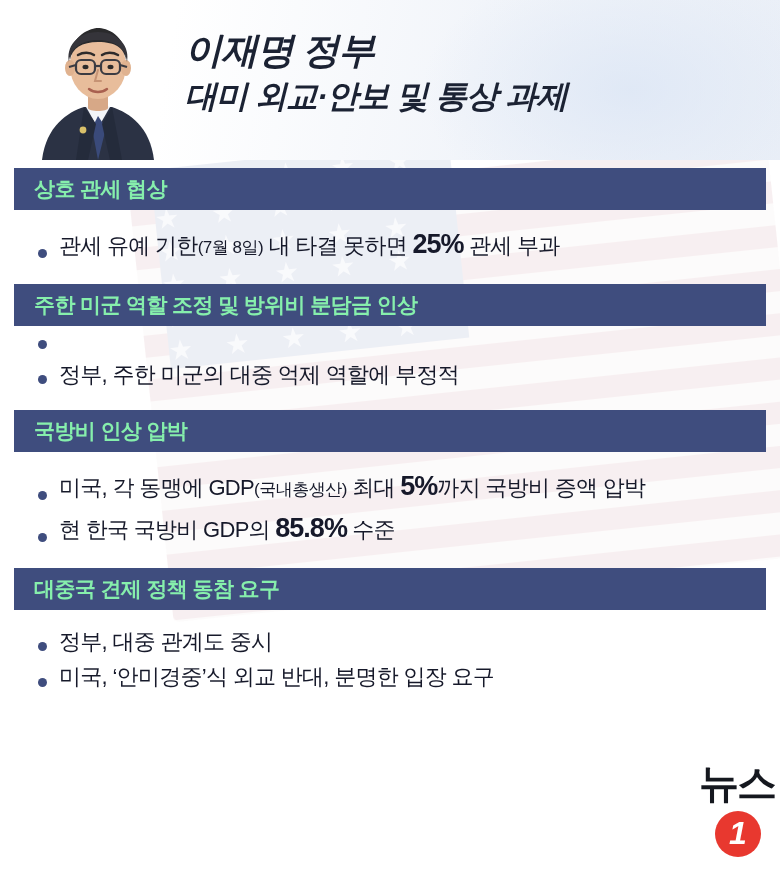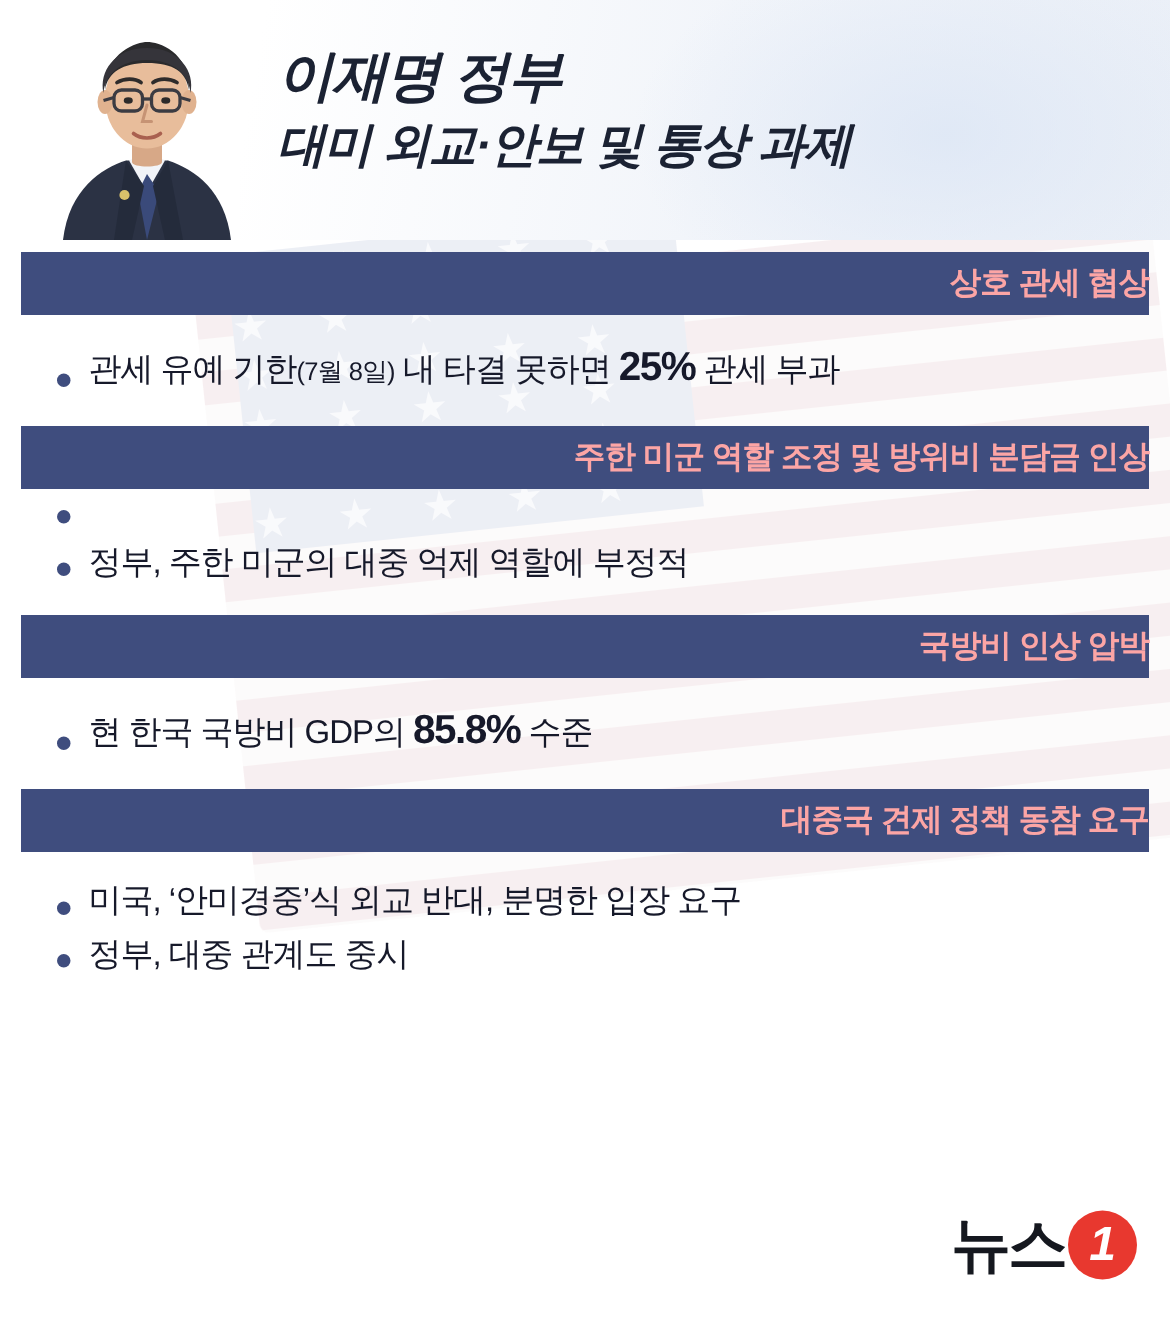--- a/index.html
+++ b/index.html
@@ -111,29 +111,28 @@
   .title-line.second { font-size: 32px; }
 
   
   .sections {
     position: relative;
     padding: 8px 14px 0 14px;
   }
   .section { margin-bottom: 8px; }
   .section-head {
     background: #3f4d7e;
-    color: #fca5a5;
+    color: #86efac;
     font-size: 21px;
     font-weight: bold;
     letter-spacing: -0.6px;
     padding: 9px 0 9px 20px;
     height: 24px;
     line-height: 24px;
     box-sizing: content-box;
-    text-align: right;
   }
   .section-body {
     padding: 14px 0 10px 0;
   }
   .bullet-row {
     display: flex;
     align-items: flex-end;
     padding: 4px 0 4px 24px;
   }
   .bullet-dot {
@@ -159,24 +158,25 @@
     letter-spacing: -1px;
   }
   .bullet-text .small-note {
     font-size: 17px;
     letter-spacing: -0.5px;
   }
 
   
   .footer {
     position: absolute;
-    right: 22px;
+    right: 5px;
     bottom: 22px;
     display: flex;
     align-items: center;
+    flex-direction: column;
   }
   .logo-text {
     font-size: 40px;
     font-weight: bold;
     color: #15181f;
     letter-spacing: -2px;
   }
   .logo-mark {
     position: relative;
     width: 46px;
@@ -293,35 +293,39 @@
           <span class="bullet-text"><span>정부, 주한 미군의 대중 억제 역할에 부정적</span></span>
         </div>
       </div>
     </div>
 
     <div class="section">
       <div class="section-head">국방비 인상 압박</div>
       <div class="section-body">
         <div class="bullet-row">
           <span class="bullet-dot"></span>
+          <span class="bullet-text"><span>미국, 각 동맹에 GDP</span><span class="small-note">(국내총생산)</span><span> 최대 </span><span class="big">5%</span><span>까지 국방비 증액 압박</span></span>
+        </div>
+        <div class="bullet-row">
+          <span class="bullet-dot"></span>
           <span class="bullet-text"><span>현 한국 국방비 GDP의 </span><span class="big">85.8%</span><span> 수준</span></span>
         </div>
       </div>
     </div>
 
     <div class="section">
       <div class="section-head">대중국 견제 정책 동참 요구</div>
       <div class="section-body">
         <div class="bullet-row">
           <span class="bullet-dot"></span>
+          <span class="bullet-text"><span>정부, 대중 관계도 중시</span></span>
+        </div>
+        <div class="bullet-row">
+          <span class="bullet-dot"></span>
           <span class="bullet-text"><span>미국, ‘안미경중’식 외교 반대, 분명한 입장 요구</span></span>
-        </div>
-        <div class="bullet-row">
-          <span class="bullet-dot"></span>
-          <span class="bullet-text"><span>정부, 대중 관계도 중시</span></span>
         </div>
       </div>
     </div>
 
   </div>
 
   <div class="footer">
     <span class="logo-text">뉴스</span>
     <span class="logo-mark">
         <span>1</span>

